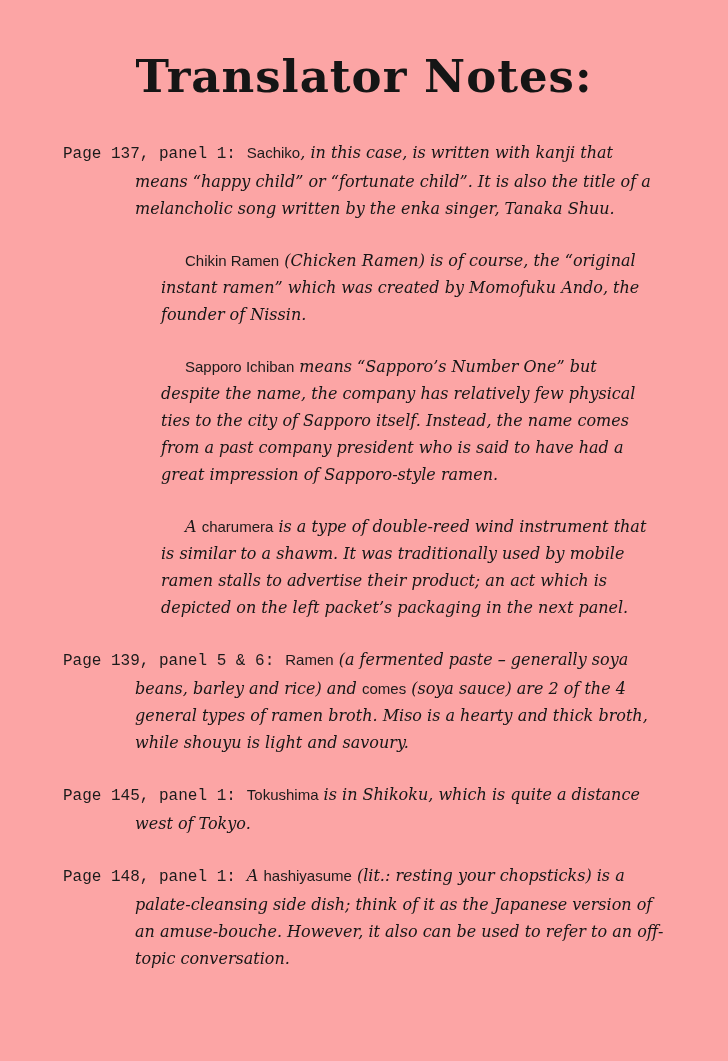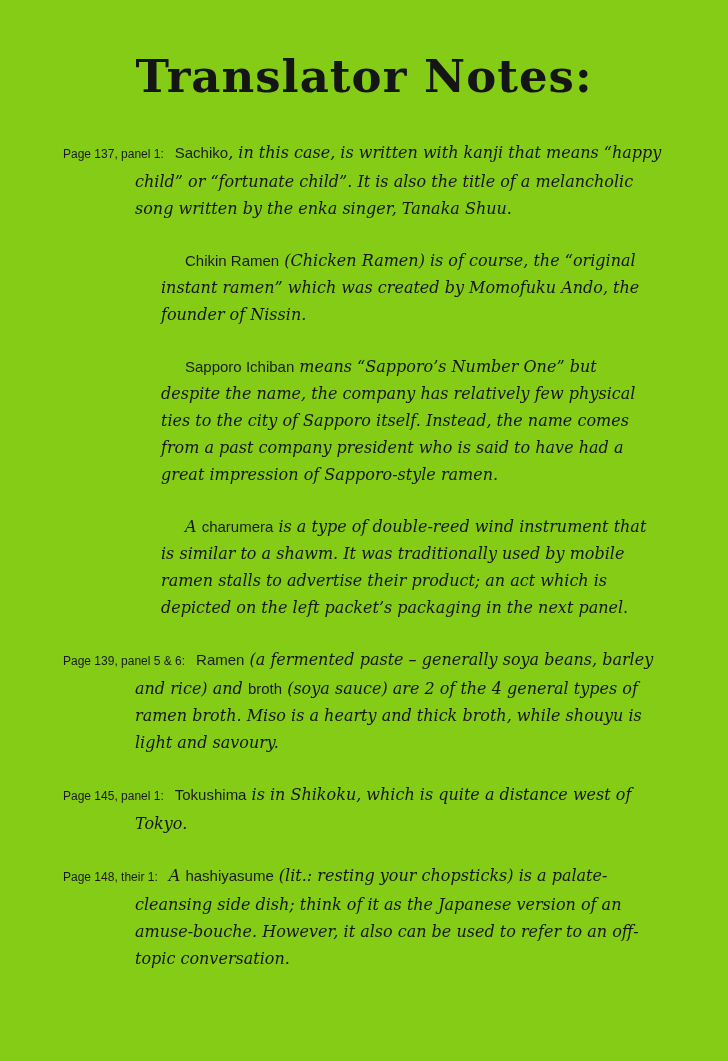--- a/index.html
+++ b/index.html
@@ -9,21 +9,21 @@
   }
   body {
     width: 728px;
     height: 1061px;
     overflow: hidden;
     color: #1a1a1a;
   }
   .page {
     width: 728px;
     height: 1061px;
-    background: #84cc16;
+    background: #fca5a5;
     box-sizing: border-box;
   }
   .title {
     font-family: "DejaVu Serif", serif;
     font-weight: bold;
     font-size: 45px;
     letter-spacing: 1px;
     text-align: center;
     margin: 0;
     padding: 50px 0 0 0;
@@ -39,23 +39,23 @@
     padding-left: 72px;
     text-indent: -72px;
   }
   .note.sub {
     padding-left: 0;
     text-indent: 24px;
     margin-left: 98px;
     margin-right: 14px;
   }
   .label {
-    font-family: Liberation Sans, sans-serif;
+    font-family: Liberation Mono, monospace;
     font-style: normal;
-    font-size: 12px;
+    font-size: 16px;
     margin-right: 11px;
     color: #1b1b1b;
   }
   .seg.hand {
     font-family: "DejaVu Serif", serif;
     font-style: italic;
     color: #161616;
   }
   .seg.mono {
     font-family: Liberation Sans, sans-serif;
@@ -85,25 +85,25 @@
 
     <div class="note sub">
       <span class="seg mono">Sapporo Ichiban</span><span class="seg hand"> means “Sapporo’s Number One” but despite the name, the company has relatively few physical ties to the city of Sapporo itself. Instead, the name comes from a past company president who is said to have had a great impression of Sapporo-style ramen.</span>
     </div>
 
     <div class="note sub">
       <span class="seg hand">A </span><span class="seg mono">charumera</span><span class="seg hand"> is a type of double-reed wind instrument that is similar to a shawm. It was traditionally used by mobile ramen stalls to advertise their product; an act which is depicted on the left packet’s packaging in the next panel.</span>
     </div>
 
     <div class="note">
-      <span class="label">Page 139, panel 5 &amp; 6:</span><span class="seg mono">Ramen</span><span class="seg hand"> (a fermented paste – generally soya beans, barley and rice) and </span><span class="seg mono">broth</span><span class="seg hand"> (soya sauce) are 2 of the 4 general types of ramen broth. Miso is a hearty and thick broth, while shouyu is light and savoury.</span>
+      <span class="label">Page 139, panel 5 &amp; 6:</span><span class="seg mono">Ramen</span><span class="seg hand"> (a fermented paste – generally soya beans, barley and rice) and </span><span class="seg mono">comes</span><span class="seg hand"> (soya sauce) are 2 of the 4 general types of ramen broth. Miso is a hearty and thick broth, while shouyu is light and savoury.</span>
     </div>
 
     <div class="note">
       <span class="label">Page 145, panel 1:</span><span class="seg mono">Tokushima</span><span class="seg hand"> is in Shikoku, which is quite a distance west of Tokyo.</span>
     </div>
 
     <div class="note">
-      <span class="label">Page 148, their 1:</span><span class="seg hand">A </span><span class="seg mono">hashiyasume</span><span class="seg hand"> (lit.: resting your chopsticks) is a palate-cleansing side dish; think of it as the Japanese version of an amuse-bouche. However, it also can be used to refer to an off-topic conversation.</span>
+      <span class="label">Page 148, panel 1:</span><span class="seg hand">A </span><span class="seg mono">hashiyasume</span><span class="seg hand"> (lit.: resting your chopsticks) is a palate-cleansing side dish; think of it as the Japanese version of an amuse-bouche. However, it also can be used to refer to an off-topic conversation.</span>
     </div>
 
   </div>
 </div>
 
 </body></html>

